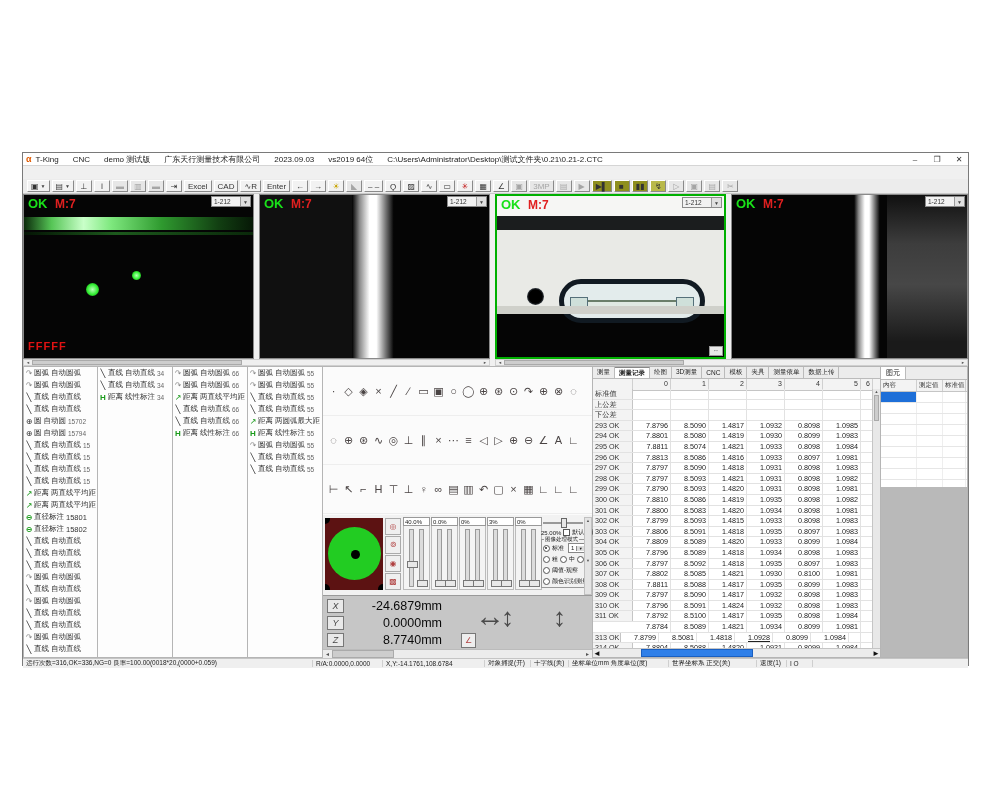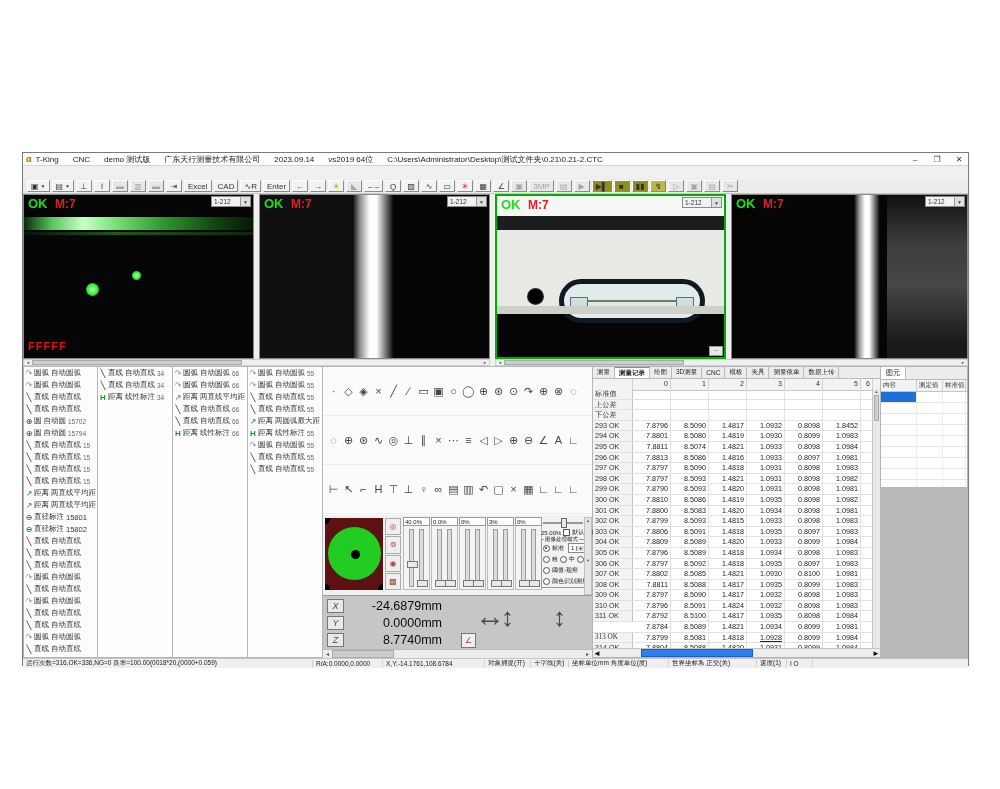--- a/index.html
+++ b/index.html
@@ -158,21 +158,21 @@
 
 <div id="canvas">
   <div id="app">
 
     <div id="titlebar">
       <span class="logo">α</span>
       <span class="tseg">T-King</span>
       <span class="tseg">CNC</span>
       <span class="tseg">demo 测试版</span>
       <span class="tseg">广东天行测量技术有限公司</span>
-      <span class="tseg">2023.09.14</span>
+      <span class="tseg">2023.09.03</span>
       <span class="tseg">vs2019 64位</span>
       <span class="tseg">C:\Users\Administrator\Desktop\测试文件夹\0.21\0.21-2.CTC</span>
       <div id="winbtns">
         <span>–</span>
         <span>❐</span>
         <span>✕</span>
       </div>
     </div>
 
 
@@ -802,21 +802,21 @@
               <div class="gc" style="width: 38px;"></div>
               <div class="gc" style="width: 12px;"></div>
             </div>
             <div class="grow">
               <div class="gc rowhdr" style="width: 40px;">293  OK</div>
               <div class="gc" style="width: 38px;">7.8796</div>
               <div class="gc" style="width: 38px;">8.5090</div>
               <div class="gc" style="width: 38px;">1.4817</div>
               <div class="gc" style="width: 38px;">1.0932</div>
               <div class="gc" style="width: 38px;">0.8098</div>
-              <div class="gc" style="width: 38px;">1.8452</div>
+              <div class="gc" style="width: 38px;">1.0985</div>
               <div class="gc" style="width: 12px;"></div>
             </div>
             <div class="grow">
               <div class="gc rowhdr" style="width: 40px;">294  OK</div>
               <div class="gc" style="width: 38px;">7.8801</div>
               <div class="gc" style="width: 38px; text-align: right;">8.5080</div>
               <div class="gc" style="width: 38px;">1.4819</div>
               <div class="gc" style="width: 38px;">1.0930</div>
               <div class="gc" style="width: 38px;">0.8099</div>
               <div class="gc" style="width: 38px;">1.0983</div>
@@ -996,21 +996,21 @@
               <div class="gc rowhdr" style="width: 40px; margin-top: 12px;">312  OK</div>
               <div class="gc" style="width: 38px;">7.8784</div>
               <div class="gc" style="width: 38px;">8.5089</div>
               <div class="gc" style="width: 38px;">1.4821</div>
               <div class="gc" style="width: 38px;">1.0934</div>
               <div class="gc" style="width: 38px;">0.8099</div>
               <div class="gc" style="width: 38px;">1.0981</div>
               <div class="gc" style="width: 12px;"></div>
             </div>
             <div class="grow">
-              <div class="gc rowhdr" style="width: 40px; font-family: Liberation Serif, serif;">313  OK</div>
+              <div class="gc rowhdr" style="width: 28px;">313  OK</div>
               <div class="gc" style="width: 38px;">7.8799</div>
               <div class="gc" style="width: 38px;">8.5081</div>
               <div class="gc" style="width: 38px;">1.4818</div>
               <div class="gc" style="width: 38px; text-decoration: underline;">1.0928</div>
               <div class="gc" style="width: 38px;">0.8099</div>
               <div class="gc" style="width: 38px;">1.0984</div>
               <div class="gc" style="width: 12px;"></div>
             </div>
             <div class="grow">
               <div class="gc rowhdr" style="width: 40px;">314  OK</div>

